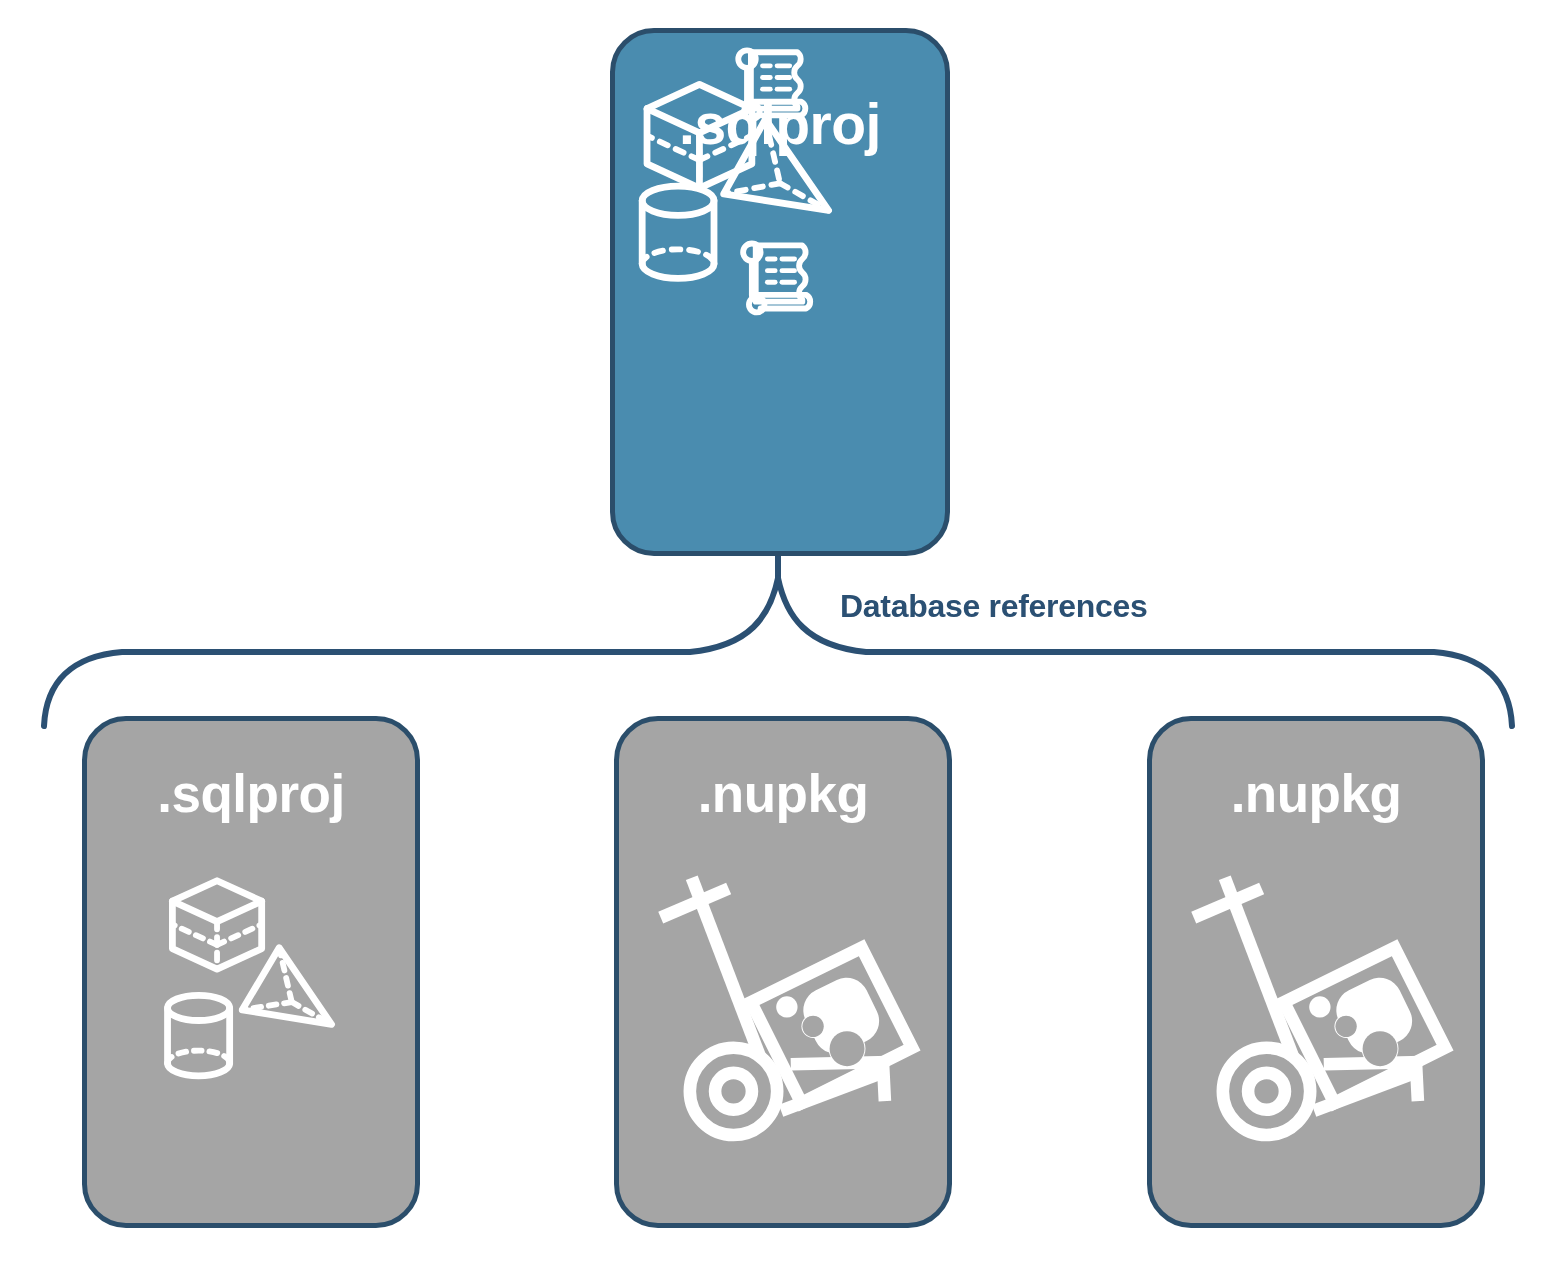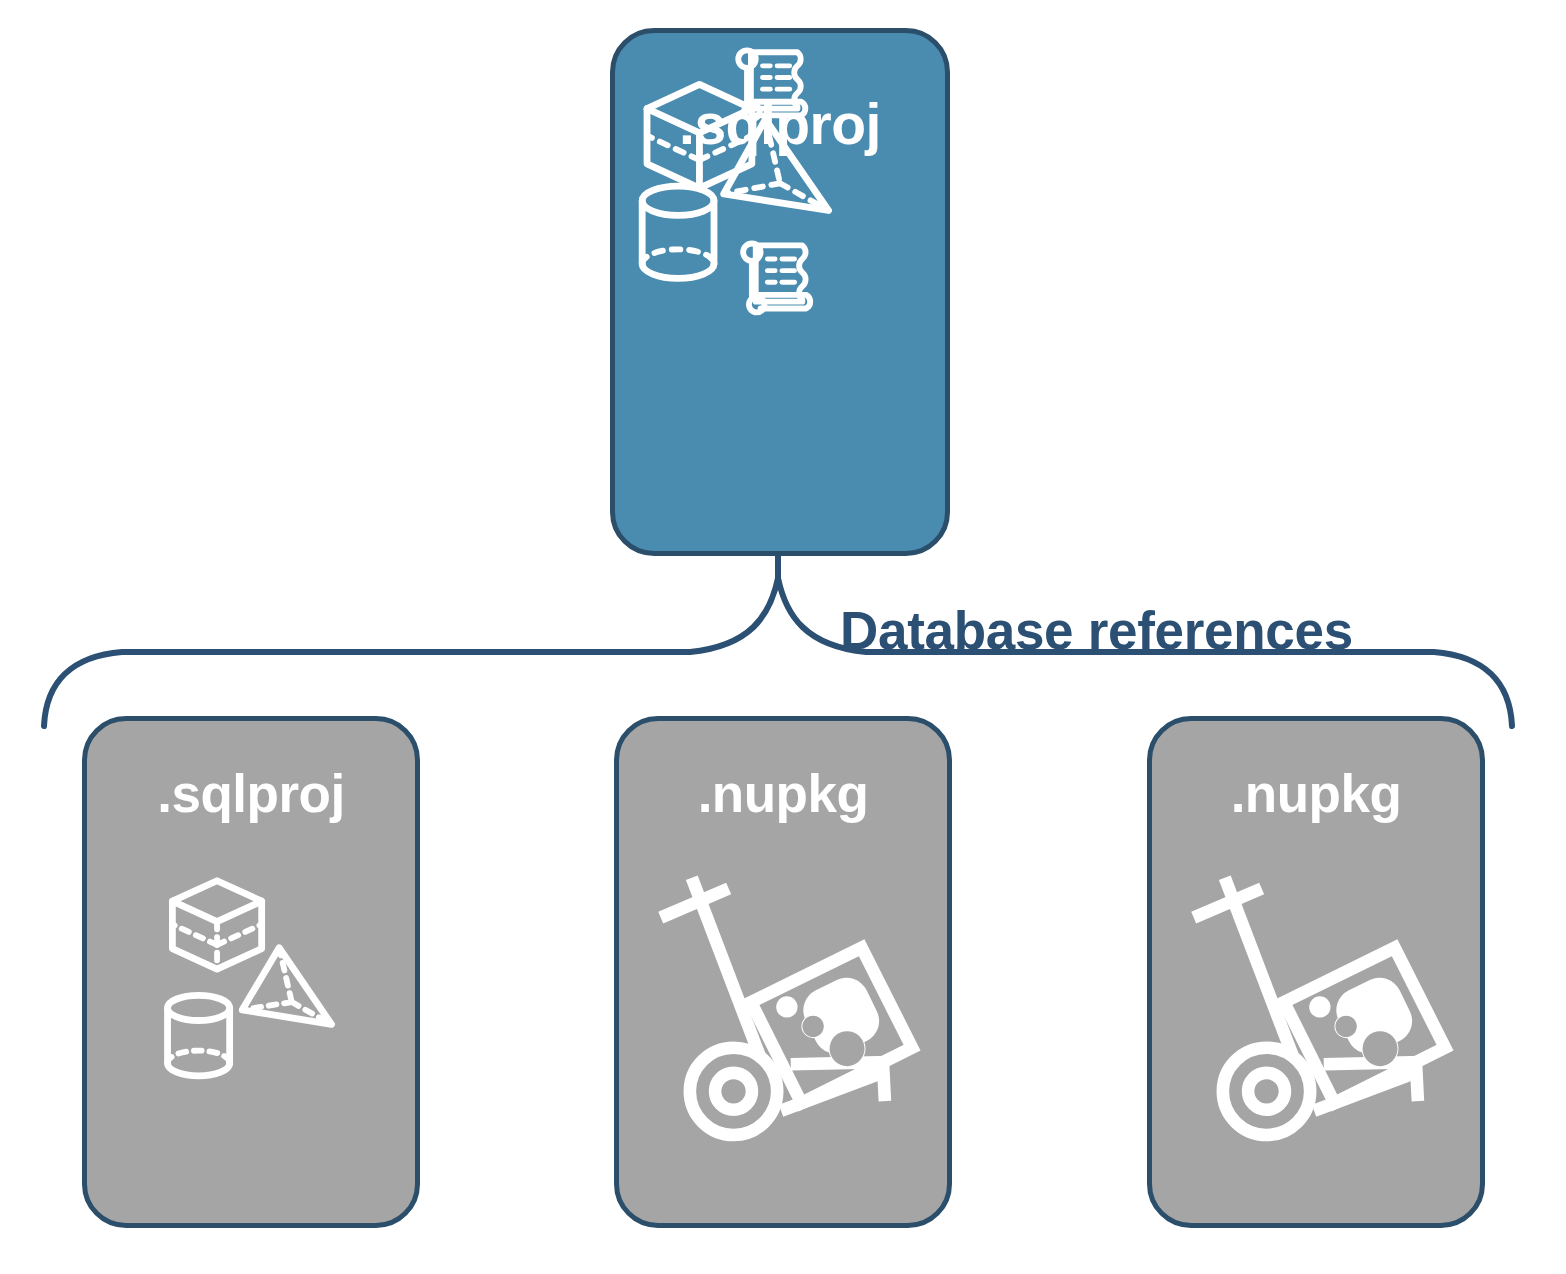--- a/index.html
+++ b/index.html
@@ -57,27 +57,26 @@
     left: 0; top: 0;
     width: 100%;
     height: 100%;
     pointer-events: none;
   }
 
   .brace-label {
     position: absolute;
     left: 840px;
     top: 588px;
-    font-size: 53px;
+    font-size: 32px;
     font-weight: bold;
     color: #2B5073;
     letter-spacing: -0.3px;
     white-space: nowrap;
     user-select: none;
-    margin-top: 12px;
   }
 </style>
 </head>
 <body>
 
 <svg id="canvas" viewBox="0 0 1566 1274">
 
   <path d="M 778 556 L 778 578" fill="none" stroke="#2B5073" stroke-width="6" stroke-linecap="round"></path>
 
   <path d="M 778 578

